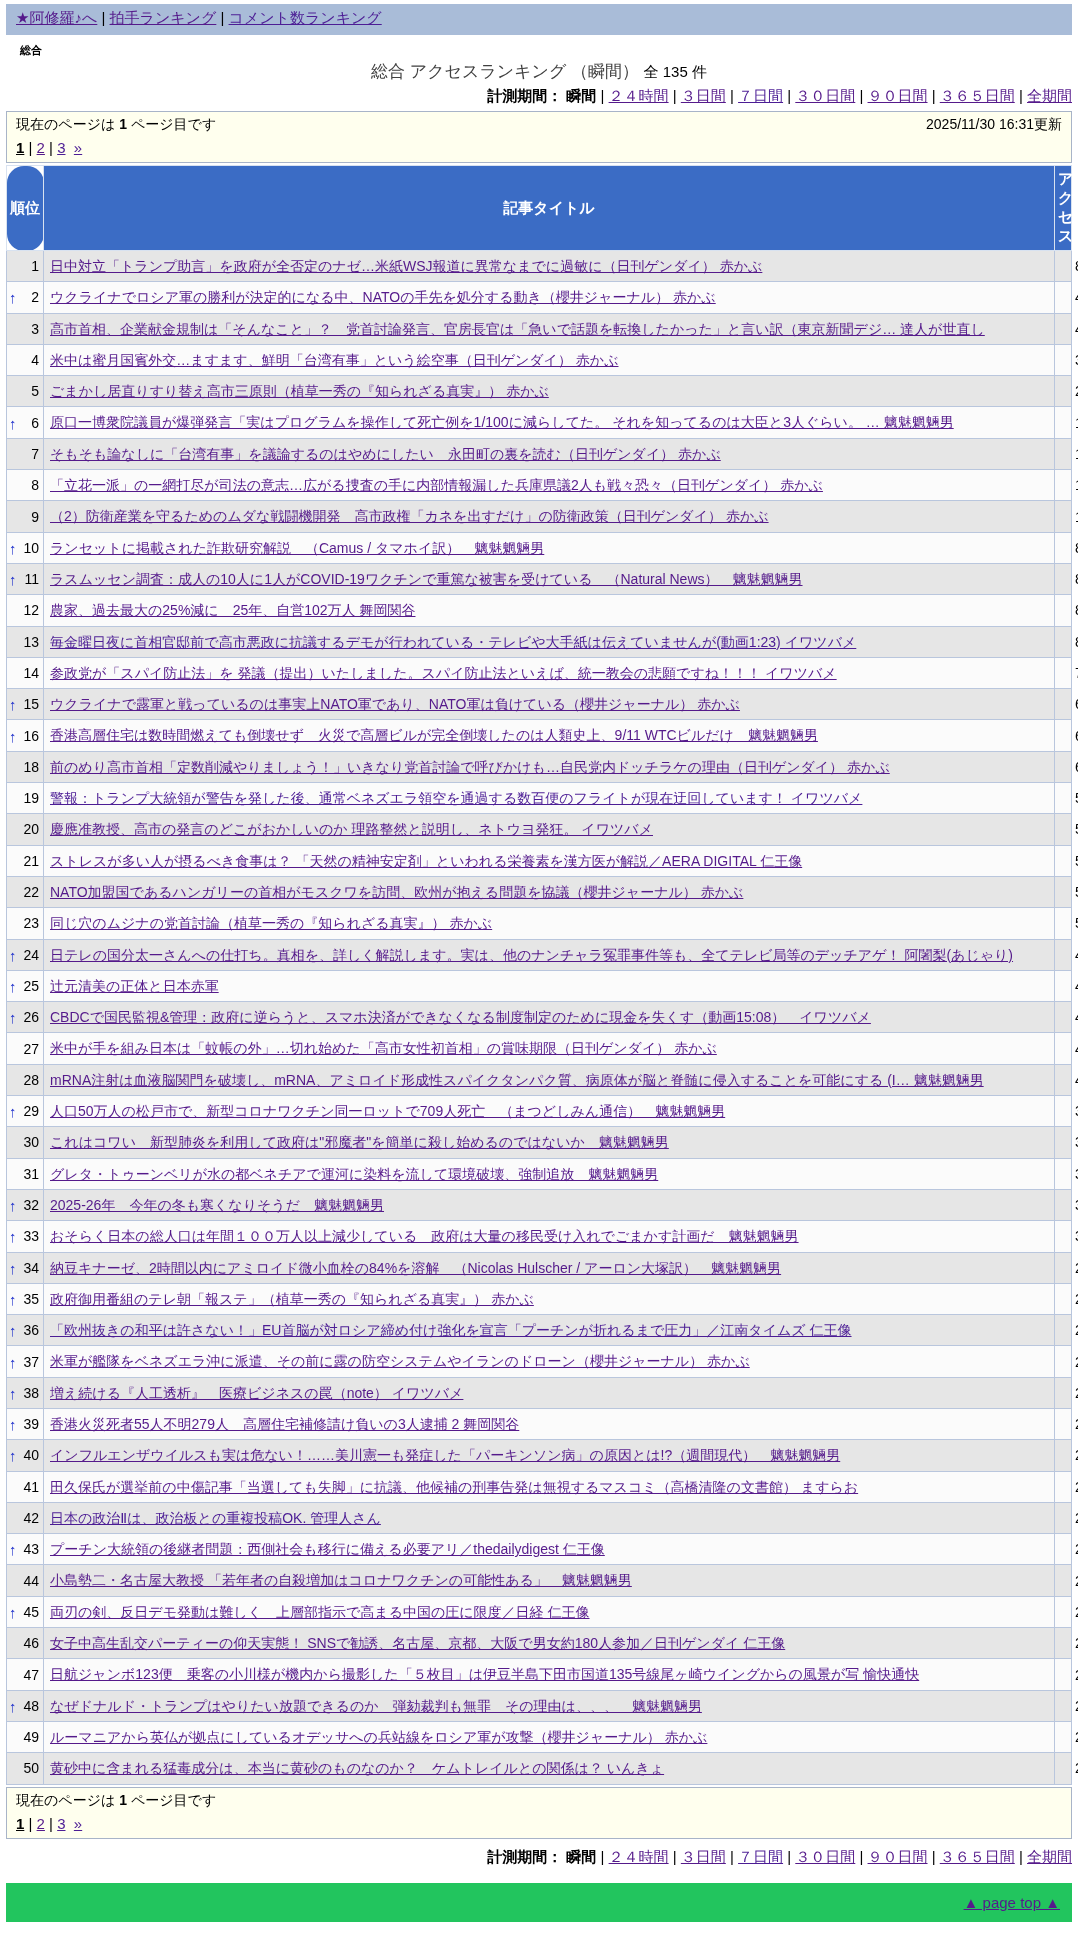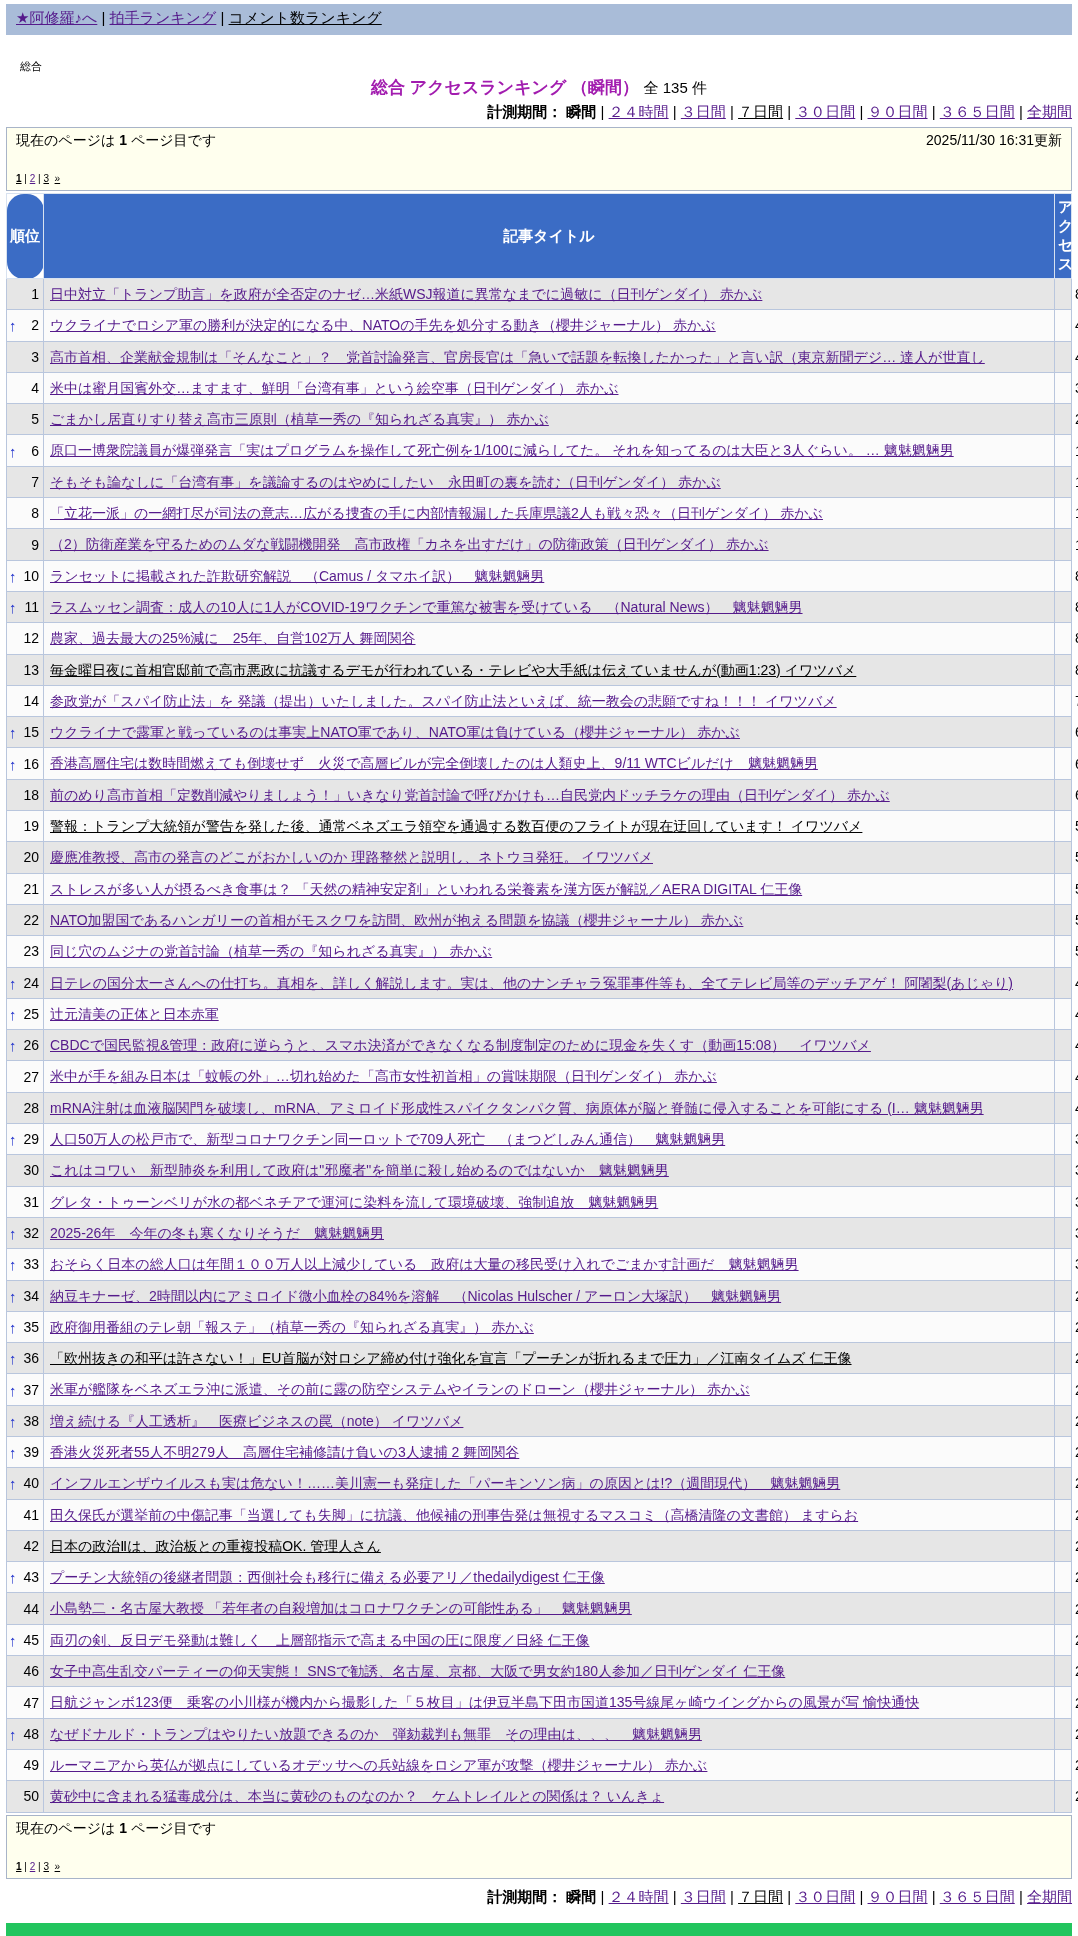--- a/index.html
+++ b/index.html
@@ -5,46 +5,46 @@
   * { box-sizing: border-box; }
   html, body { margin: 0; padding: 0; background: #ffffff; }
   body {
     width: 1078px;
     padding: 4px 6px 10px;
     font-family: "Liberation Sans", "DejaVu Sans", sans-serif;
     color: #000;
   }
   a { text-decoration: underline; cursor: pointer; }
   a.visited { color: #551a8b; }
-  a.unvisited { color: #000000; }
+  a.unvisited { color: #4c1d95; }
 
   .topbar {
     background: #a9bcd8;
     padding: 5px 10px 7px;
     font-size: 15px;
   }
   .sep { color: #000; }
 
-  .section-label { font-size: 11px; font-weight: normal; margin: 24px 0 2px 2px; padding-left: 12px; }
+  .section-label { font-size: 11px; font-weight: bold; margin: 8px 0 2px 2px; padding-left: 12px; }
 
   .title-line { text-align: center; margin: 2px 0 4px; }
-  .page-title { color: #a21caf; font-weight: bold; font-size: 17px; }
+  .page-title { color: #404040; font-weight: normal; font-size: 17px; }
   .total-count { font-size: 15px; }
 
   .period-line { text-align: right; font-size: 15px; margin: 3px 0 5px; }
   .period-label, .period-current { font-weight: bold; }
 
   .pager-box {
     background: #ffffee;
     border: 1px solid #a8b4c8;
     padding: 4px 9px 6px;
     font-size: 14px;
   }
   .pager-top-line { display: flex; justify-content: space-between; align-items: baseline; }
-  .pager-pages { margin-top: 23px; font-size: 10px; }
+  .pager-pages { margin-top: 5px; font-size: 15px; }
   .page-current { font-weight: bold; color: #000; text-decoration: underline; }
 
   table.ranking {
     width: 100%;
     border-collapse: collapse;
     border: 1px solid #8098b8;
     margin-top: 2px;
     table-layout: fixed;
   }
   th {

